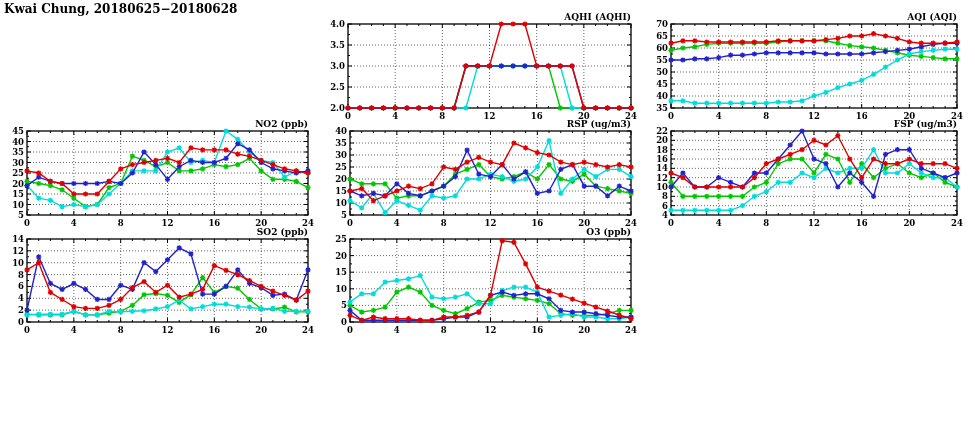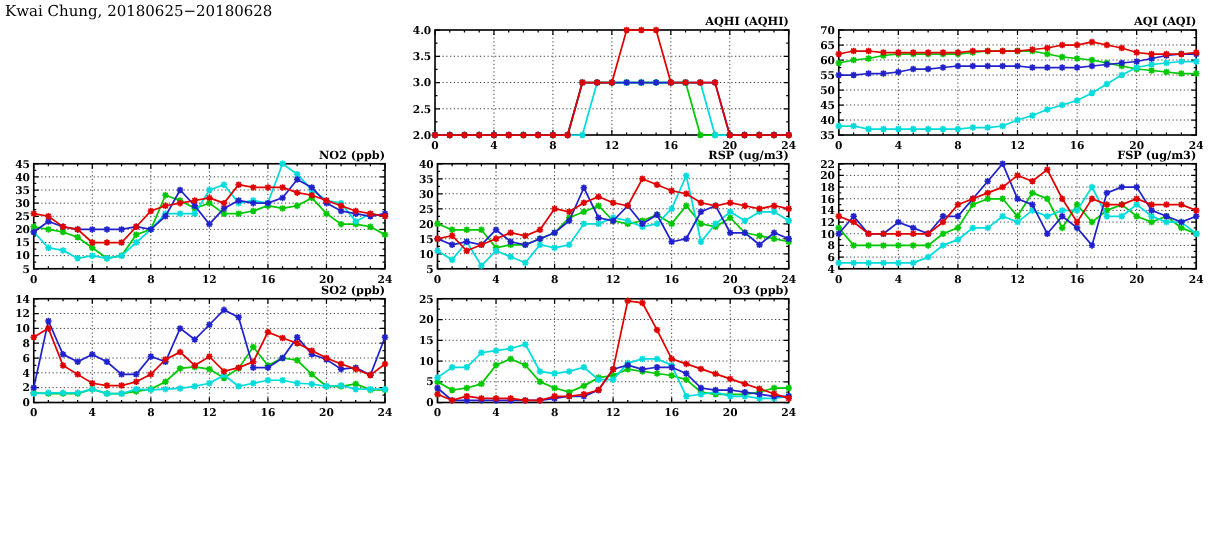--- a/index.html
+++ b/index.html
@@ -3,21 +3,21 @@
 <meta charset="utf-8">
 <style>
   html,body { margin:0; padding:0; }
   body {
     width:975px; height:447px; position:relative;
     background:#ffffff; overflow:hidden;
     font-family:"DejaVu Serif", serif;
   }
   .page-title {
     position:absolute; left:4px; top:2px;
-    font-size:12px; font-weight:normal; color:#000;
+    font-size:12px; font-weight:bold; color:#000;
     white-space:nowrap;
   }
   .chart { position:absolute; }
   .chart svg { display:block; }
   .tick-label { font:bold 8.5px "DejaVu Serif", serif; fill:#000; }
   .chart-title { font:bold 9px "DejaVu Serif", serif; fill:#000; }
 
   
   #chart-aqhi { left:322px; top:10px;  width:321px; height:116px; }
   #chart-aqi  { left:645px; top:10px;  width:324px; height:116px; }

